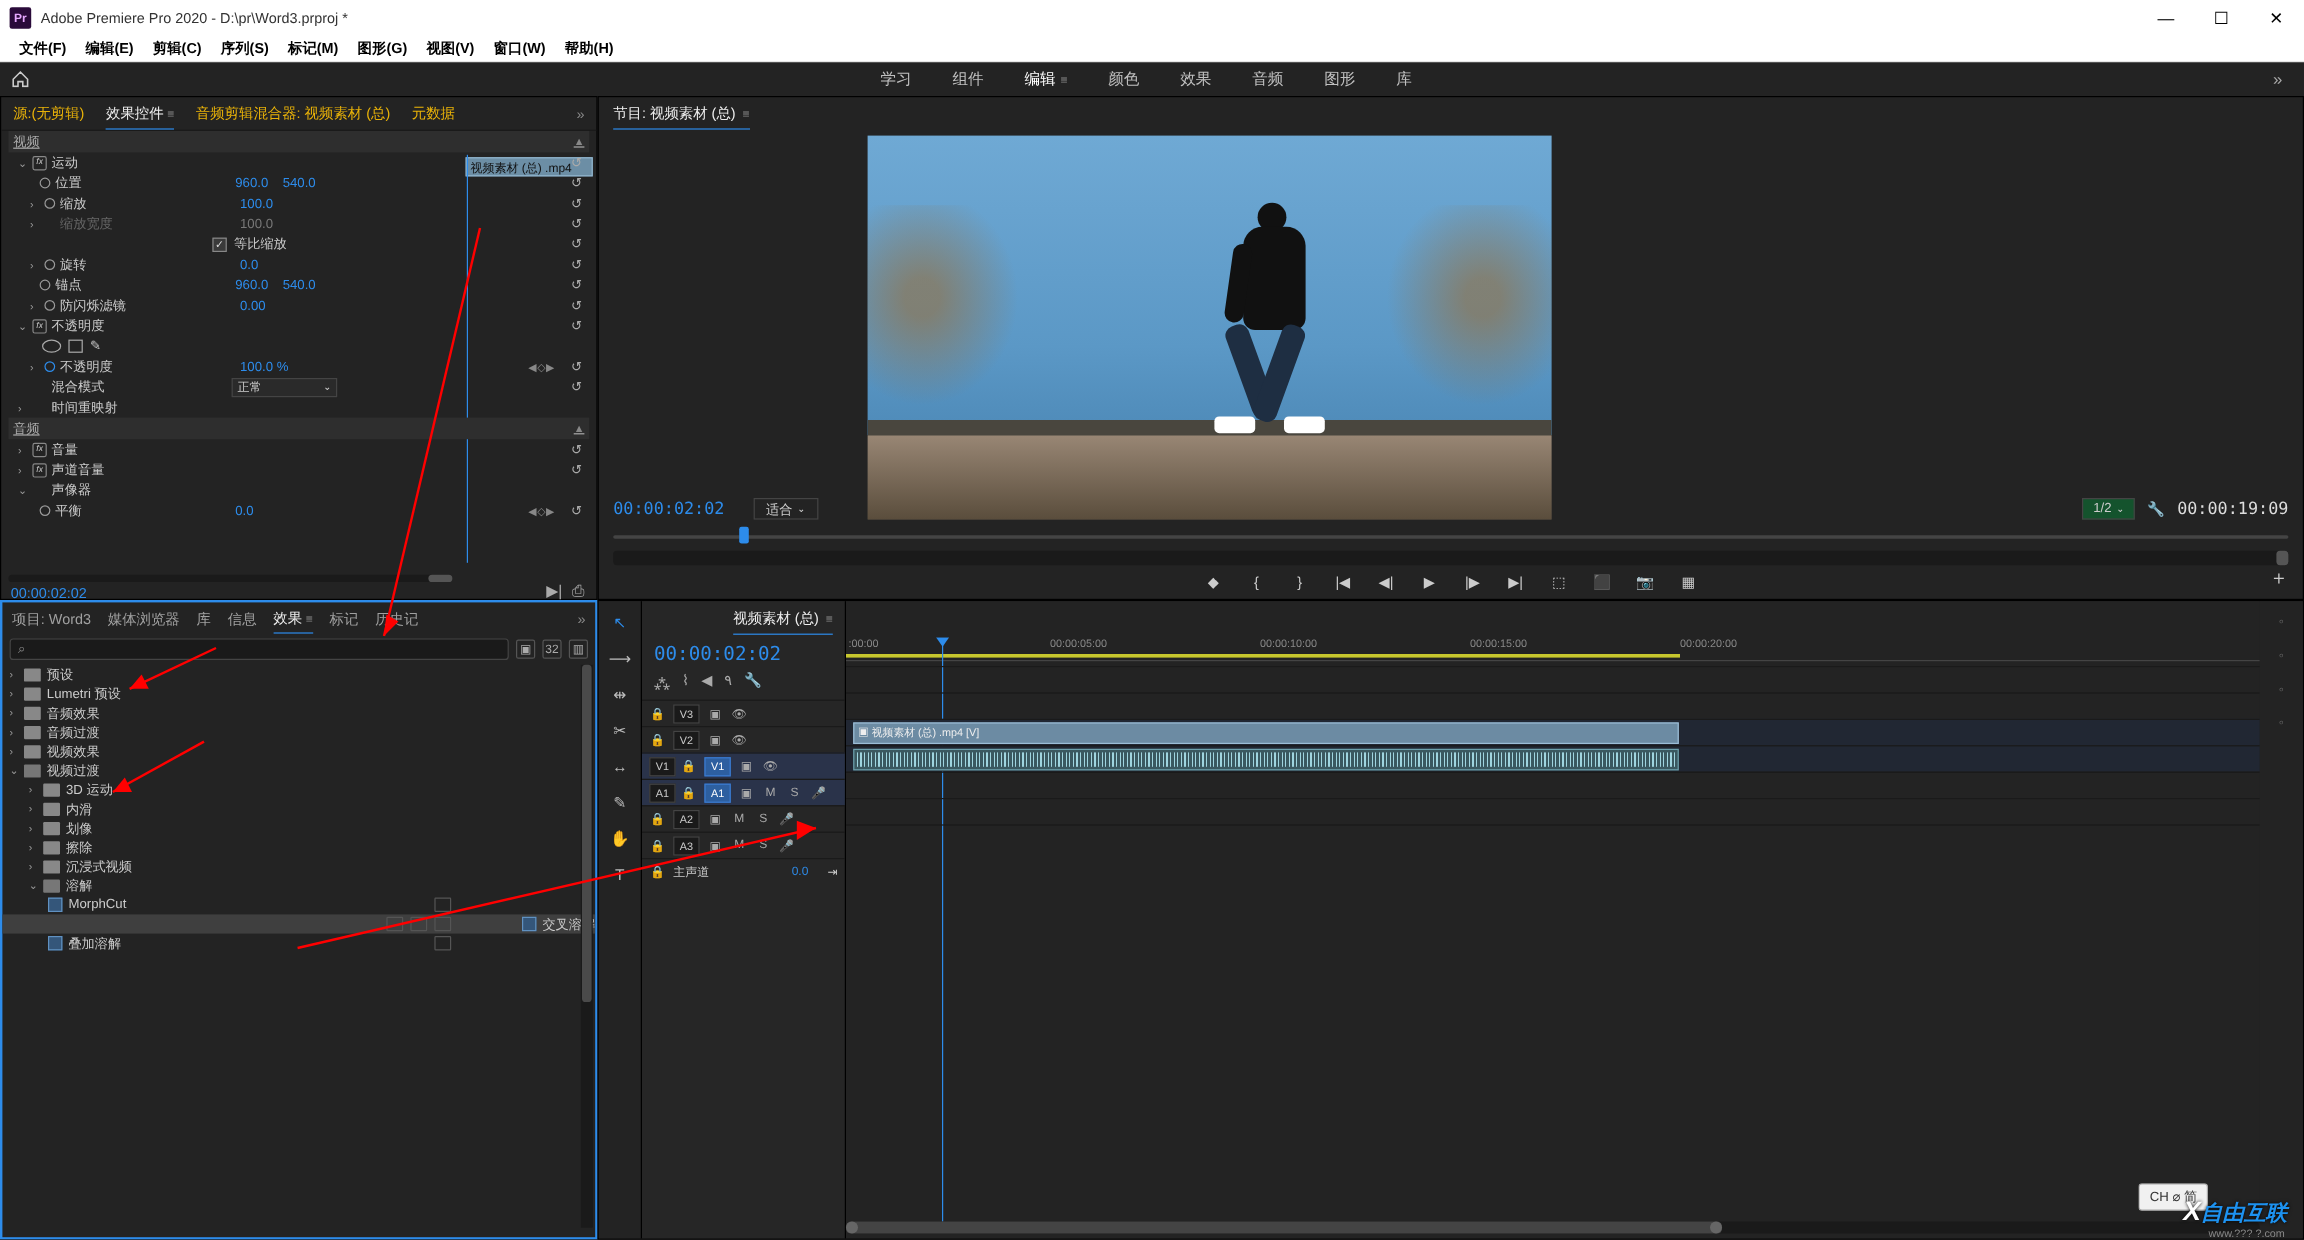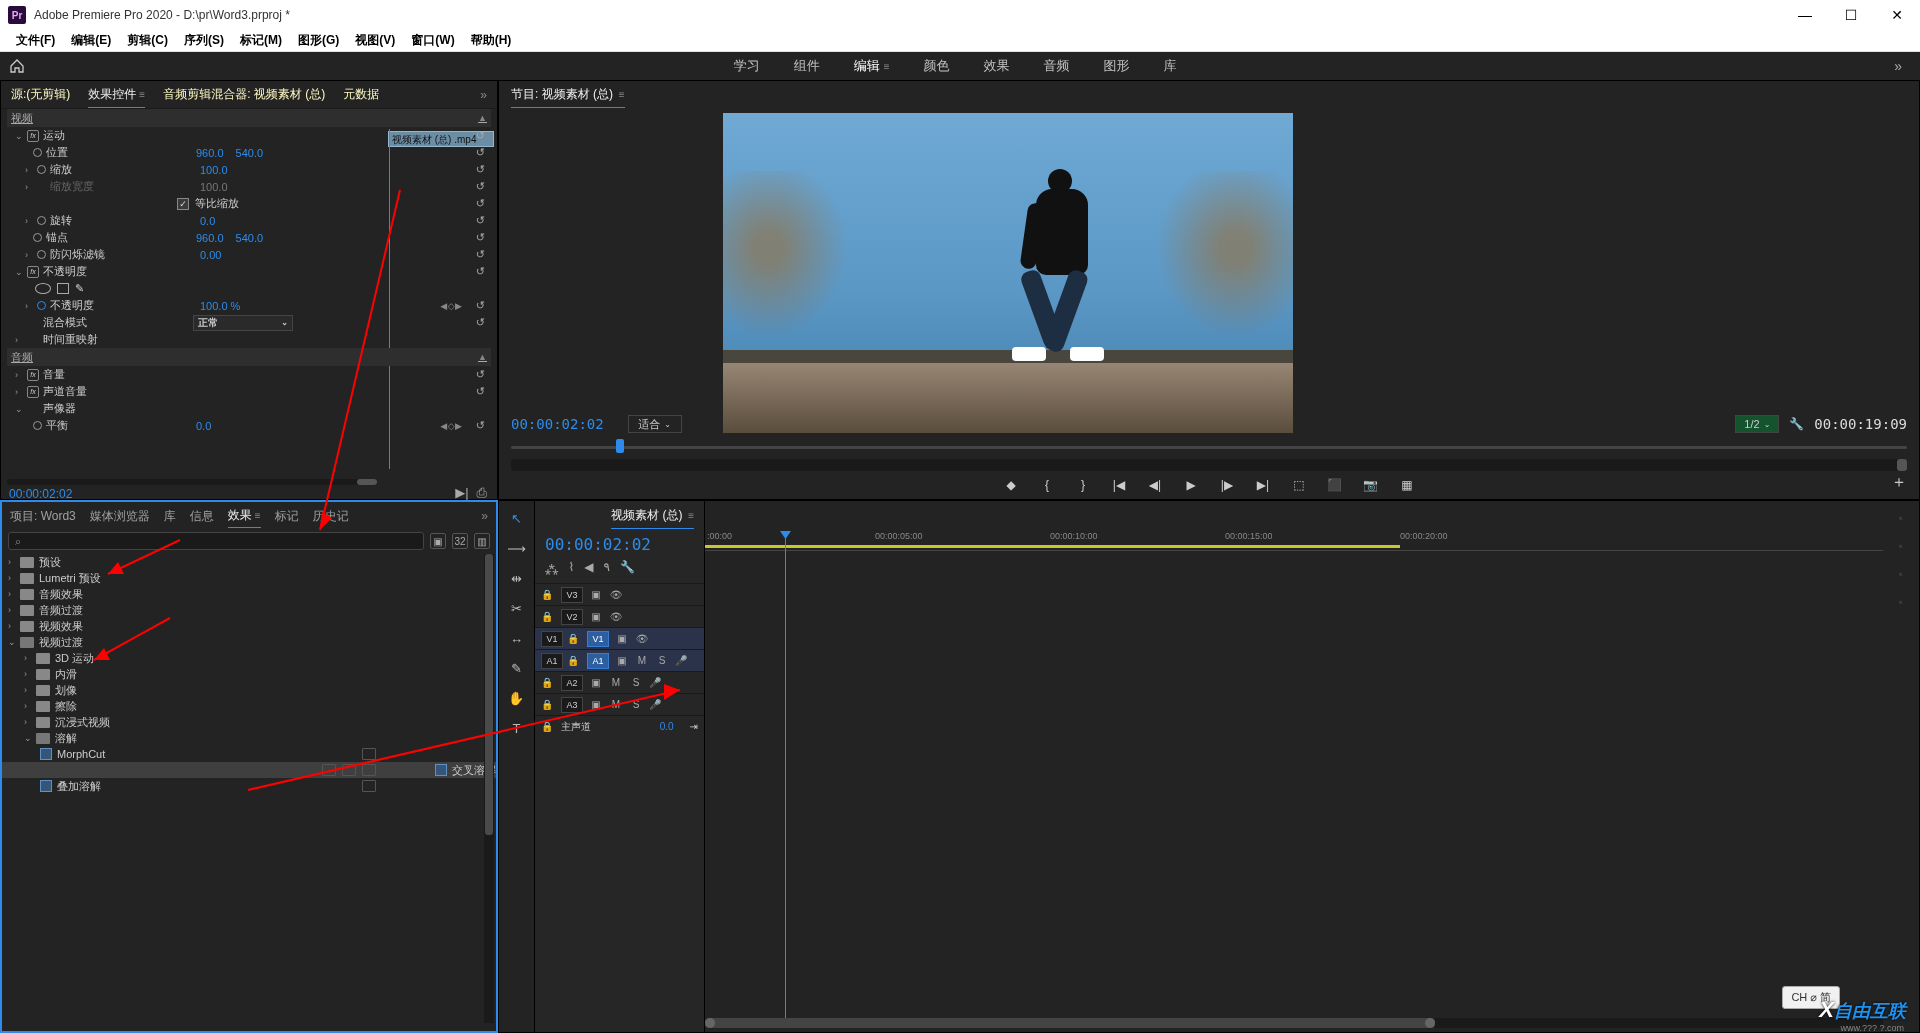--- a/index.html
+++ b/index.html
@@ -25,21 +25,21 @@
   .ws-tab.active::after { content:""; position:absolute; left:-6px; right:-6px; bottom:-4px; height:2px; background:#2d8ceb; }
   .ws-tab .ham { margin-left:4px; color:#888; font-size:10px; }
   .ws-more { color:#aaa; font-size:14px; padding:0 10px; }
   
   
   .main { display:grid; grid-template-columns:498px 1fr; grid-template-rows:420px 1fr; height:calc(100% - 80px); }
   
   
   .panel { background:#232323; border:1px solid #000; position:relative; }
   .panel-tabs { display:flex; align-items:center; height:28px; padding:0 10px; gap:18px; border-bottom:1px solid #1a1a1a; }
-  .ptab { font-size:12px; color:#fef9c3; position:relative; padding:4px 0; white-space:nowrap; }
+  .ptab { font-size:12px; color:#eab308; position:relative; padding:4px 0; white-space:nowrap; }
   .ptab.active { color:#eee; border-bottom:1px solid #2d8ceb; }
   .ptab .ham { margin-left:3px; color:#888; font-size:10px; }
   .panel-more { margin-left:auto; color:#888; font-size:12px; }
   
   
   .ec-sub { height:22px; display:flex; align-items:center; padding:0 10px; font-size:11px; color:#aaa; }
   .ec-sub .bluepath { color:#2d8ceb; }
   .ec-timecol { position:absolute; right:8px; top:30px; width:120px; height:18px; display:flex; justify-content:space-between; align-items:center; font-size:10px; color:#2d8ceb; }
   .ec-clipbar { position:absolute; right:3px; top:50px; width:106px; height:16px; background:#6c8ea5; font-size:10px; color:#111; padding:1px 3px; overflow:hidden; border:1px solid #93b7cf;}
   .ec-playhead { position:absolute; top:48px; bottom:30px; left:388px; width:1px; background:#2d8ceb; }
@@ -48,21 +48,21 @@
   .ec-row { height:17px; display:flex; align-items:center; padding-left:8px; position:relative; }
   .disclose { width:12px; color:#999; font-size:9px; }
   .fx-badge { width:12px; height:12px; border:1px solid #888; border-radius:2px; margin-right:4px; display:flex;align-items:center;justify-content:center;font-size:7px;font-style:italic;color:#ccc;}
   .stop-icon { width:9px; height:9px; border:1px solid #999; border-radius:50%; margin-right:4px; display:inline-block; }
   .prop-label { flex:0 0 150px; color:#ccc; }
   .prop-val { color:#2d8ceb; margin-right:12px; }
   .prop-val.dim { color:#777; }
   .reset-icn { position:absolute; right:6px; font-size:11px; color:#aaa;}
   .kf-arrows { position:absolute; right:30px; color:#888; font-size:9px; letter-spacing:-1px;}
   .checkbox-box { width:12px; height:12px; border:1px solid #888; background:#3a3a3a; display:flex; align-items:center; justify-content:center; font-size:9px; color:#ddd; margin-right:6px;}
-  .dropdown-box { width:100px; height:16px; background:#2a2a2a; border:1px solid #444; display:flex; align-items:center; padding:0 4px; font-size:10px; color:#ccc;font-weight:bold;}
+  .dropdown-box { width:88px; height:16px; background:#2a2a2a; border:1px solid #444; display:flex; align-items:center; padding:0 4px; font-size:10px; color:#ccc;}
   .dropdown-box .chev { margin-left:auto; font-size:8px;}
   .ec-tc { position:absolute; left:8px; bottom:-2px; color:#2d8ceb; font-size:12px;}
   .ec-bot-icons { position:absolute; right:10px; bottom:-2px; display:flex; gap:8px; color:#aaa; font-size:13px;}
   .ec-scroll-thin { position:absolute; left:6px; right:120px; bottom:14px; height:6px; background:#1a1a1a; border-radius:3px;}
   .ec-scroll-thin .thumb { position:absolute; right:0; width:20px; height:6px; background:#555; border-radius:3px;}
   
   
   .pm-panel { position:relative; }
   .pm-header { height:28px; display:flex; align-items:center; padding:0 12px; }
   .pm-video { position:absolute; left:224px; top:32px; width:570px; height:320px; background:linear-gradient(180deg,#6fa9d4 0%,#5b98c6 55%,#4e8ab8 78%,#6b6257 78%,#53493d 100%); overflow:hidden;}
@@ -615,20 +615,35 @@
     <div class="tl-main">
       <div class="ruler">
         <span class="tick" style="left:2px">:00:00</span>
         <span class="tick" style="left:170px">00:00:05:00</span>
         <span class="tick" style="left:345px">00:00:10:00</span>
         <span class="tick" style="left:520px">00:00:15:00</span>
         <span class="tick" style="left:695px">00:00:20:00</span>
       </div>
       <div class="yellow-bar" style="width:695px"></div>
       <div class="tl-playhead" style="left:80px"></div>
+      <div class="tracks-area">
+        <div class="tl-track"></div>
+        <div class="tl-track"></div>
+        <div class="tl-track main">
+          <div class="clip-v" style="left:6px;width:688px"><span>▣</span> <span>视频素材 (总) .mp4 [V]</span></div>
+        </div>
+        <div class="tl-track main">
+          <div class="clip-a" style="left:6px;width:688px">
+              <div class="wave"></div>
+            </div>
+        </div>
+        <div class="tl-track"></div>
+        <div class="tl-track"></div>
+        <div class="tl-track"></div>
+      </div>
       <div class="tl-bot-scroll">
           <div class="thumb"></div>
         </div>
     </div>
     <div class="tl-right-tools">
       <span style="color:#666">◦</span>
       <span style="color:#666">◦</span>
       <span style="color:#666">◦</span>
       <span style="color:#666">◦</span>
     </div>

